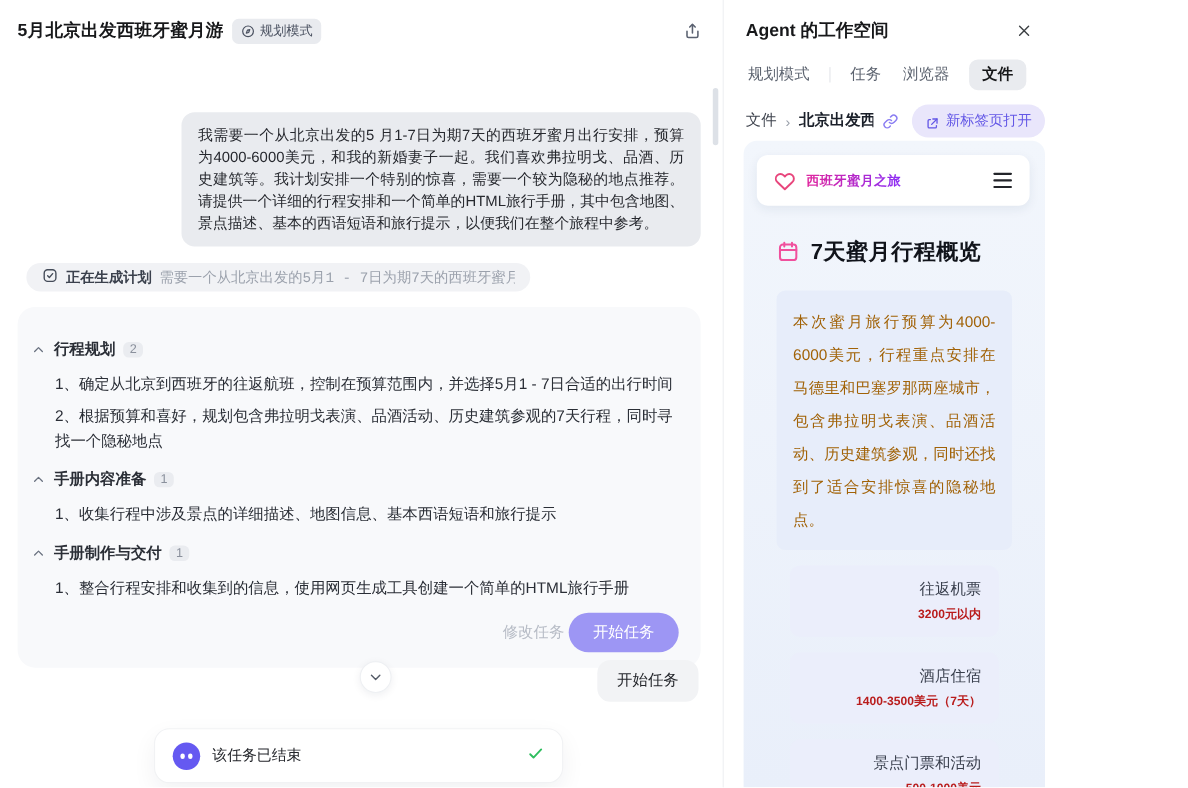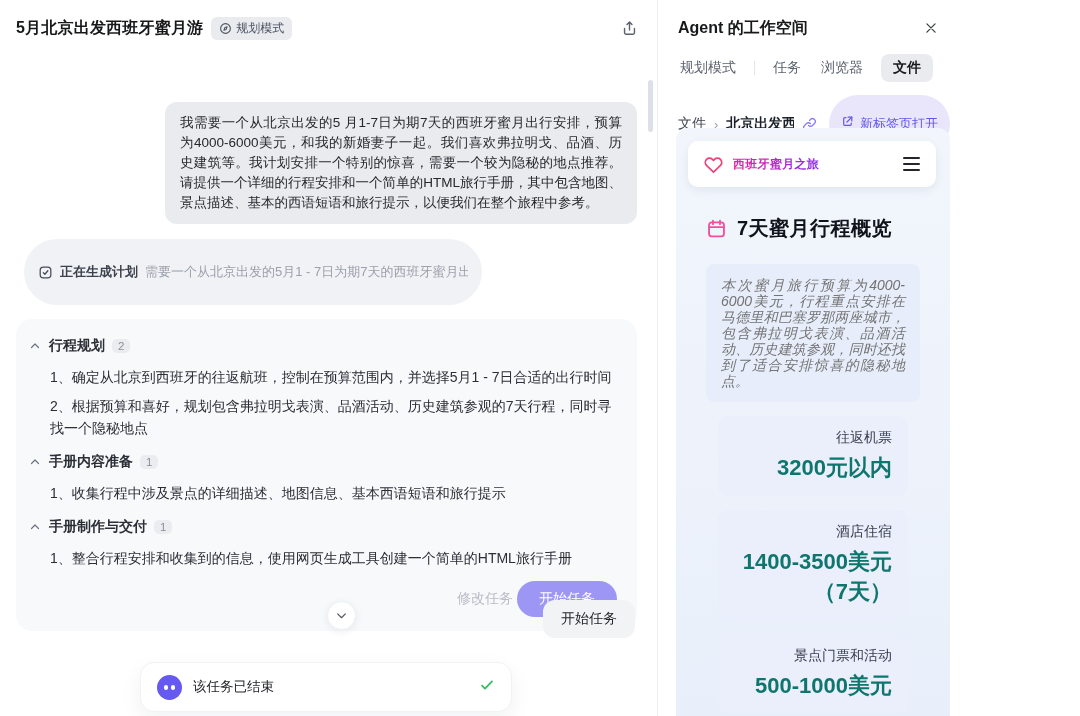--- a/index.html
+++ b/index.html
@@ -13,28 +13,28 @@
   .lp-title { font-size:16px; font-weight:700; color:#17181a; letter-spacing:.2px; }
   .mode-badge { display:flex; align-items:center; gap:4px; background:#e9ebef; color:#4a5160; font-size:12px; border-radius:6px; padding:3px 8px; }
   .mode-badge svg { width:13px; height:13px; stroke:#4a5160; }
   .share-btn { margin-left:auto; width:24px; height:24px; display:flex; align-items:center; justify-content:center; color:#5a6170; cursor:pointer; }
   .share-btn svg { width:17px; height:17px; }
 
   .user-bubble { margin:62px 20px 0 165px; background:#e9ebef; border-radius:12px; padding:11px 15px; font-size:13.5px; line-height:20px; color:#26282e; text-align:justify; }
 
   .ack-text { margin:26px 16px 0 14px; font-size:14px; color:#202227; }
 
-  .plan-status-pill { margin:15px 20px 0 24px; width:fit-content; max-width:458px; display:flex; align-items:center; gap:7px; background:#f1f2f5; border-radius:999px; padding:24px 14px; font-size:13px; white-space:nowrap; overflow:hidden; }
+  .plan-status-pill { margin:15px 20px 0 24px; width:fit-content; max-width:458px; display:flex; gap:7px; background:#f1f2f5; border-radius:999px; padding:4px 14px; font-size:13px; white-space:nowrap; overflow:hidden;font-family:Liberation Mono, monospace; }
   .plan-status-pill svg { width:15px; height:15px; flex:0 0 auto; stroke:#454c59; }
   .plan-status-label { color:#3b414d; font-weight:600; flex:0 0 auto; }
   .plan-status-summary { color:#9ba1ac; overflow:hidden; }
 
   .plan-box { margin:14px 20px 0 16px; background:#f8f9fb; border-radius:16px; padding:14px 20px 14px 12px; }
   .plan-section { margin-bottom:10px; }
-  .sec-head { display:flex; align-items:center; gap:7px; padding:4px 0; }
+  .sec-head { display:flex; align-items:center; gap:7px; padding:4px 0;margin-top:12px; }
   .sec-chevron { width:14px; height:14px; display:flex; align-items:center; justify-content:center; color:#6a7280; cursor:pointer; }
   .sec-chevron svg { width:12px; height:12px; }
   .sec-title { font-size:14px; font-weight:600; color:#2a2e36; }
   .sec-count { font-size:11.5px; color:#8a909c; background:#eaecf0; border-radius:5px; padding:1px 6px; }
   .sec-item { margin:7px 0 7px 22px; font-size:14px; line-height:22px; color:#2a2e36; }
   .plan-actions { display:flex; justify-content:flex-end; align-items:center; gap:4px; margin-top:12px; }
   .modify-link { font-size:14px; color:#b7bcc6; cursor:pointer; }
   .start-btn-primary { background:#9d96f4; color:#fff; font-size:14px; border:none; border-radius:999px; padding:9px 22px; cursor:pointer; }
 
   .collapse-fab { position:absolute; left:327px; top:601px; width:29px; height:29px; border-radius:50%; background:#fff; border:1px solid #eef0f3; box-shadow:0 2px 8px rgba(20,30,50,.07); display:flex; align-items:center; justify-content:center; color:#555c68; cursor:pointer; }
@@ -64,42 +64,42 @@
   .tab-divider { width:1px; height:14px; background:#e3e5e9; }
   .rp-tab.active { background:#e9ebef; color:#17181a; font-weight:700; border-radius:8px; padding:5px 12px; }
 
   .rp-breadcrumb { display:flex; align-items:center; gap:8px; padding:13px 10px 0 20px; font-size:14px; }
   .bc-root { color:#40454f; flex:0 0 auto; cursor:pointer; }
   .bc-sep { color:#9aa0ab; font-size:13px; flex:0 0 auto; }
   .bc-file { color:#1b202a; font-weight:600; white-space:nowrap; overflow:hidden; max-width:190px; }
   .bc-right { margin-left:auto; display:flex; align-items:center; gap:12px; }
   .bc-link-icon { color:#8a7df2; display:flex; cursor:pointer; }
   .bc-link-icon svg { width:15px; height:15px; }
-  .newtab-pill { display:flex; align-items:flex-start; gap:6px; background:#e9e6fb; color:#6357e6; font-size:13px; border:none; border-radius:999px; padding:20px 12px; cursor:pointer; white-space:nowrap; }
+  .newtab-pill { display:flex; align-items:flex-end; gap:6px; background:#e9e6fb; color:#6357e6; font-size:13px; border:none; border-radius:999px; padding:6px 12px; cursor:pointer; white-space:nowrap; }
   .newtab-pill svg { width:13px; height:13px; }
 
   .preview { position:absolute; left:18px; right:10px; top:128px; bottom:0; background:linear-gradient(180deg,#f2f6fc 0%, #e9effa 100%); border-radius:12px 12px 0 0; overflow:hidden; }
   .doc-header-card { margin:13px 14px 0 12px; height:46px; background:#fff; border-radius:10px; box-shadow:0 3px 10px rgba(30,50,90,.08); display:flex; align-items:center; gap:10px; padding:0 16px; }
   .heart-icon { color:#e8457c; display:flex; }
   .heart-icon svg { width:19px; height:19px; }
   .doc-title { font-size:12px; font-weight:800; background:linear-gradient(90deg,#e0269e 0%, #8b2cf5 100%); -webkit-background-clip:text; background-clip:text; color:transparent; letter-spacing:.3px; }
   .doc-menu { margin-left:auto; display:flex; flex-direction:column; gap:4px; cursor:pointer; }
   .doc-menu span { display:block; width:17px; height:2px; background:#23252a; border-radius:1px; }
 
   .doc-body { padding:28px 30px 0 30px; }
   .doc-h2 { display:flex; align-items:center; gap:10px; }
   .cal-icon { color:#f0509d; display:flex; }
   .cal-icon svg { width:21px; height:21px; }
   .doc-h2-text { font-size:20px; font-weight:800; color:#10131a; letter-spacing:.5px; }
 
-  .summary-box { margin-top:22px; background:#e7edfa; border-radius:8px; padding:13px 15px; font-size:14px; line-height:16px; color:#737373; text-align:justify;font-style:italic; }
+  .summary-box { margin-top:22px; background:#e7edfa; border-radius:8px; padding:13px 15px; font-size:14px; line-height:30px; color:#a16207; text-align:justify; }
 
   .budget-card { margin:14px 12px 0 12px; background:#ebeefb; border-radius:10px; padding:13px 16px;text-align:right; }
   .budget-label { font-size:14px; color:#393f4d; }
-  .budget-value { margin-top:6px; font-size:22px; font-weight:700; color:#0f766e; }
+  .budget-value { margin-top:6px; font-size:11px; font-weight:700; color:#b91c1c; }
 </style>
 </head>
 <body>
 
 <div class="app">
 
   <div class="left-panel">
 
     <div class="lp-header">
       <div class="lp-title">5月北京出发西班牙蜜月游</div>

